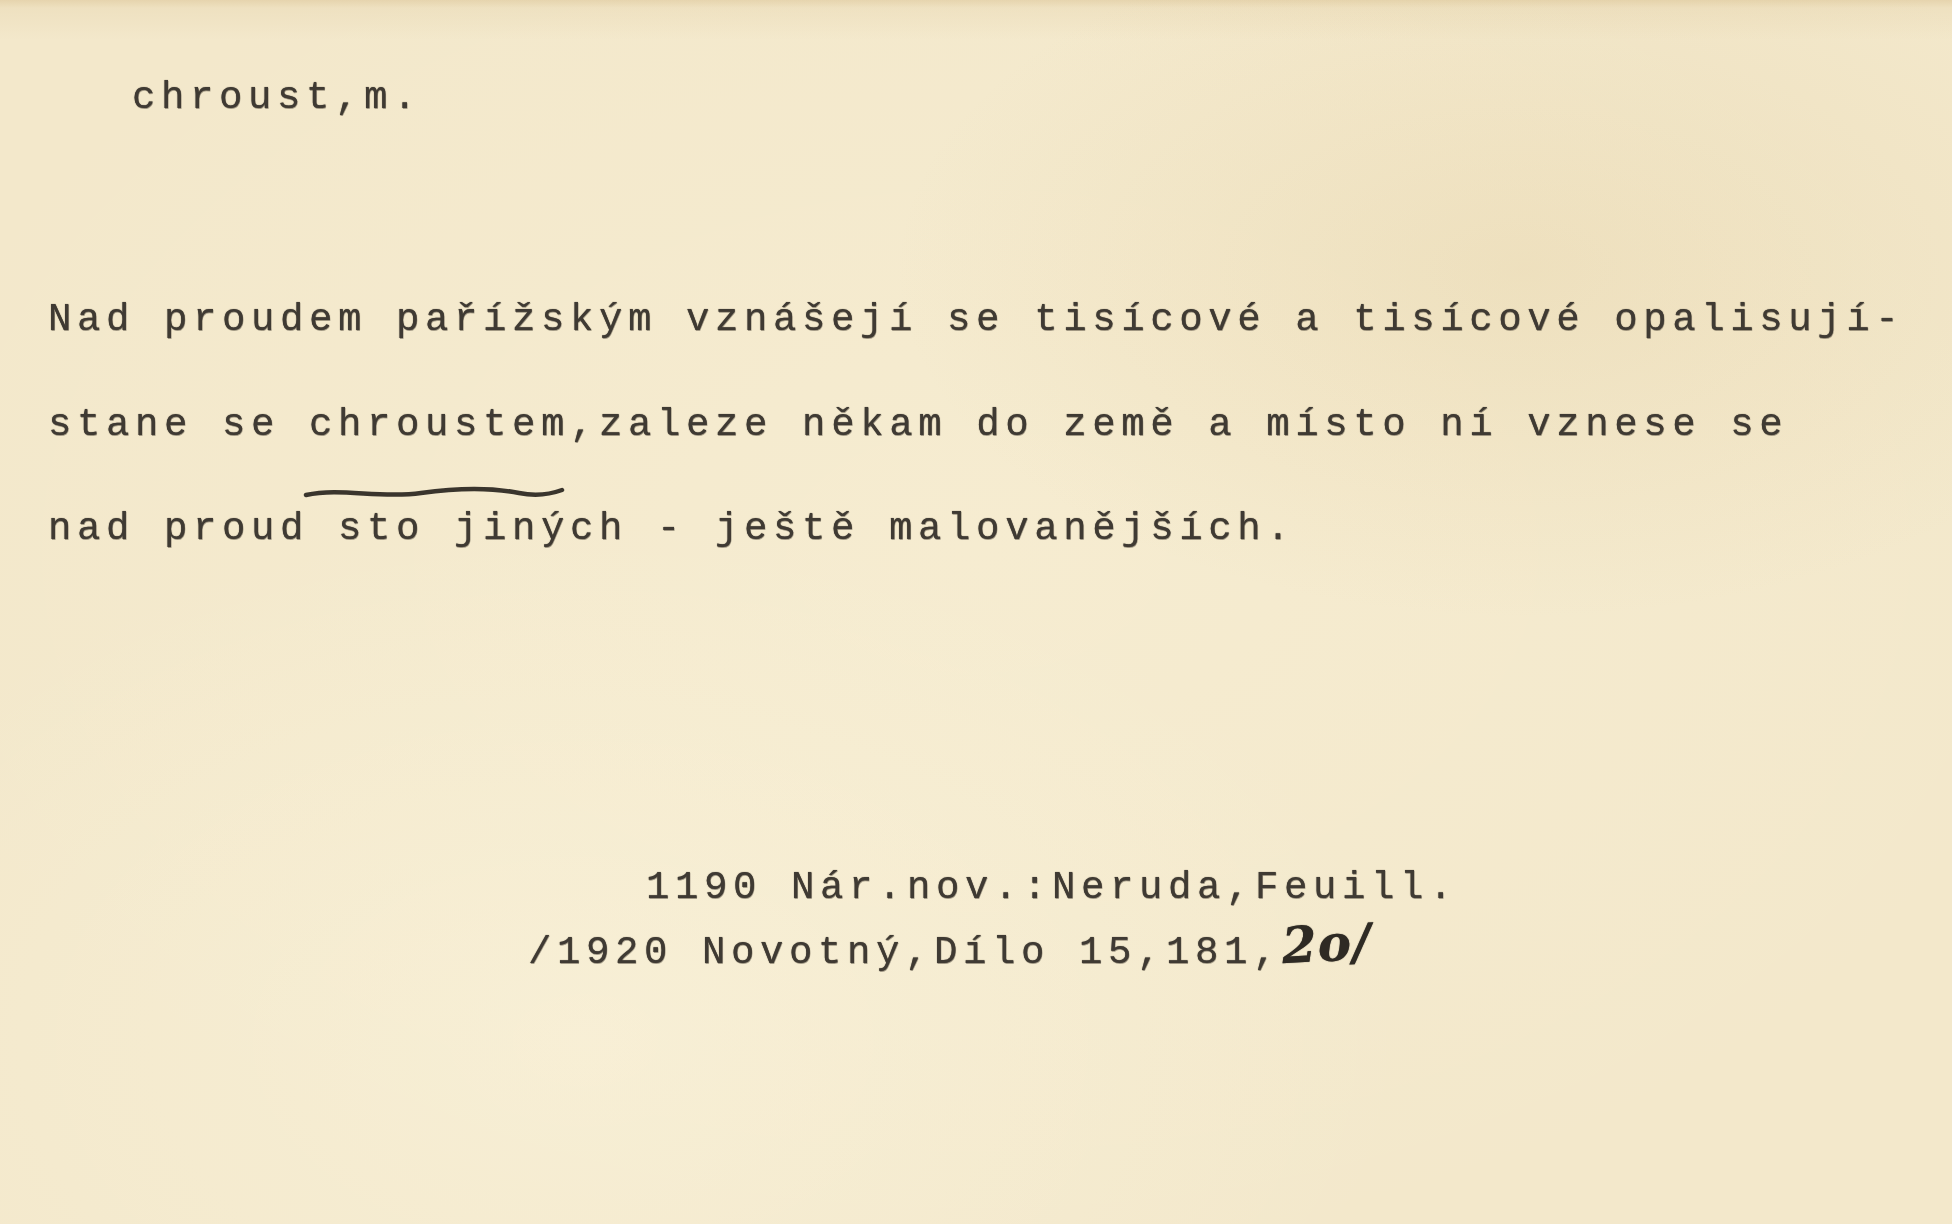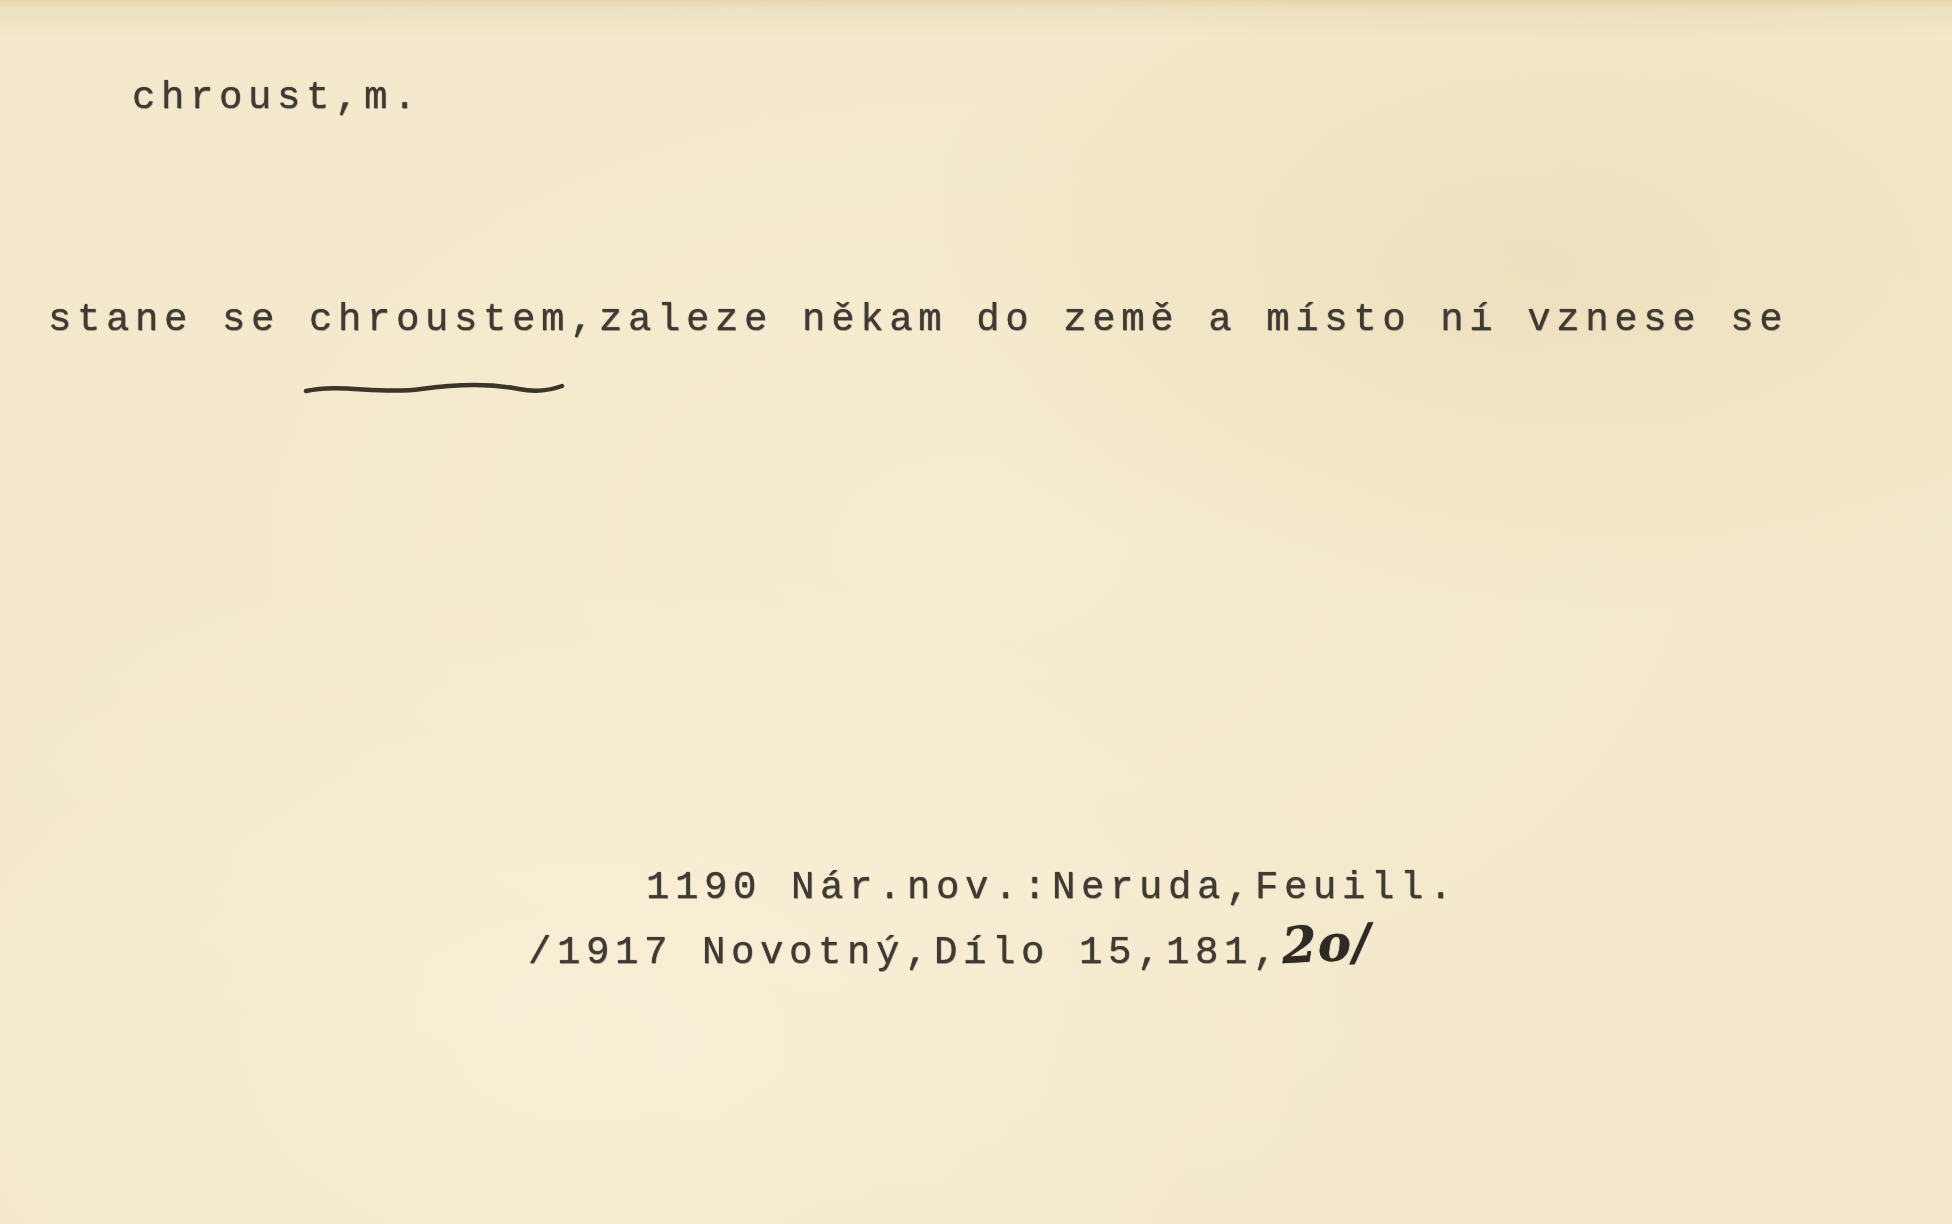--- a/index.html
+++ b/index.html
@@ -81,22 +81,24 @@
   }
 </style>
 </head>
 <body>
 
 <div class="scan">
 
   <div class="typed headword">chroust,m.</div>
 
   <div class="body-block">
+    <div class="typed body-line">Nad proudem pařížským vznášejí se tisícové a tisícové opalisují-</div>
     <div class="typed body-line"><span>stane se </span><span class="uword"><span>chroustem</span><svg class="hand-underline" viewBox="0 0 266 22" preserveAspectRatio="none">
             <path d="M5 13 C 40 5, 78 17, 120 11 C 152 6.5, 188 5, 218 11 C 236 14.5, 250 12, 261 8" stroke="#3a352d" stroke-width="4.5" stroke-linecap="round" fill="none"></path>
           </svg></span><span>,zaleze někam do země a místo ní vznese se</span></div>
+    <div class="typed body-line">nad proud sto jiných - ještě malovanějších.</div>
   </div>
 
   <div class="typed citation-line-1">1190 Nár.nov.:Neruda,Feuill.</div>
 
-  <div class="typed citation-line-2"><span>/1917 Novotný,Dílo 15,181,</span><span class="handwritten">2o/</span></div>
+  <div class="typed citation-line-2"><span>/1920 Novotný,Dílo 15,181,</span><span class="handwritten">2o/</span></div>
 
 </div>
 
 </body></html>

